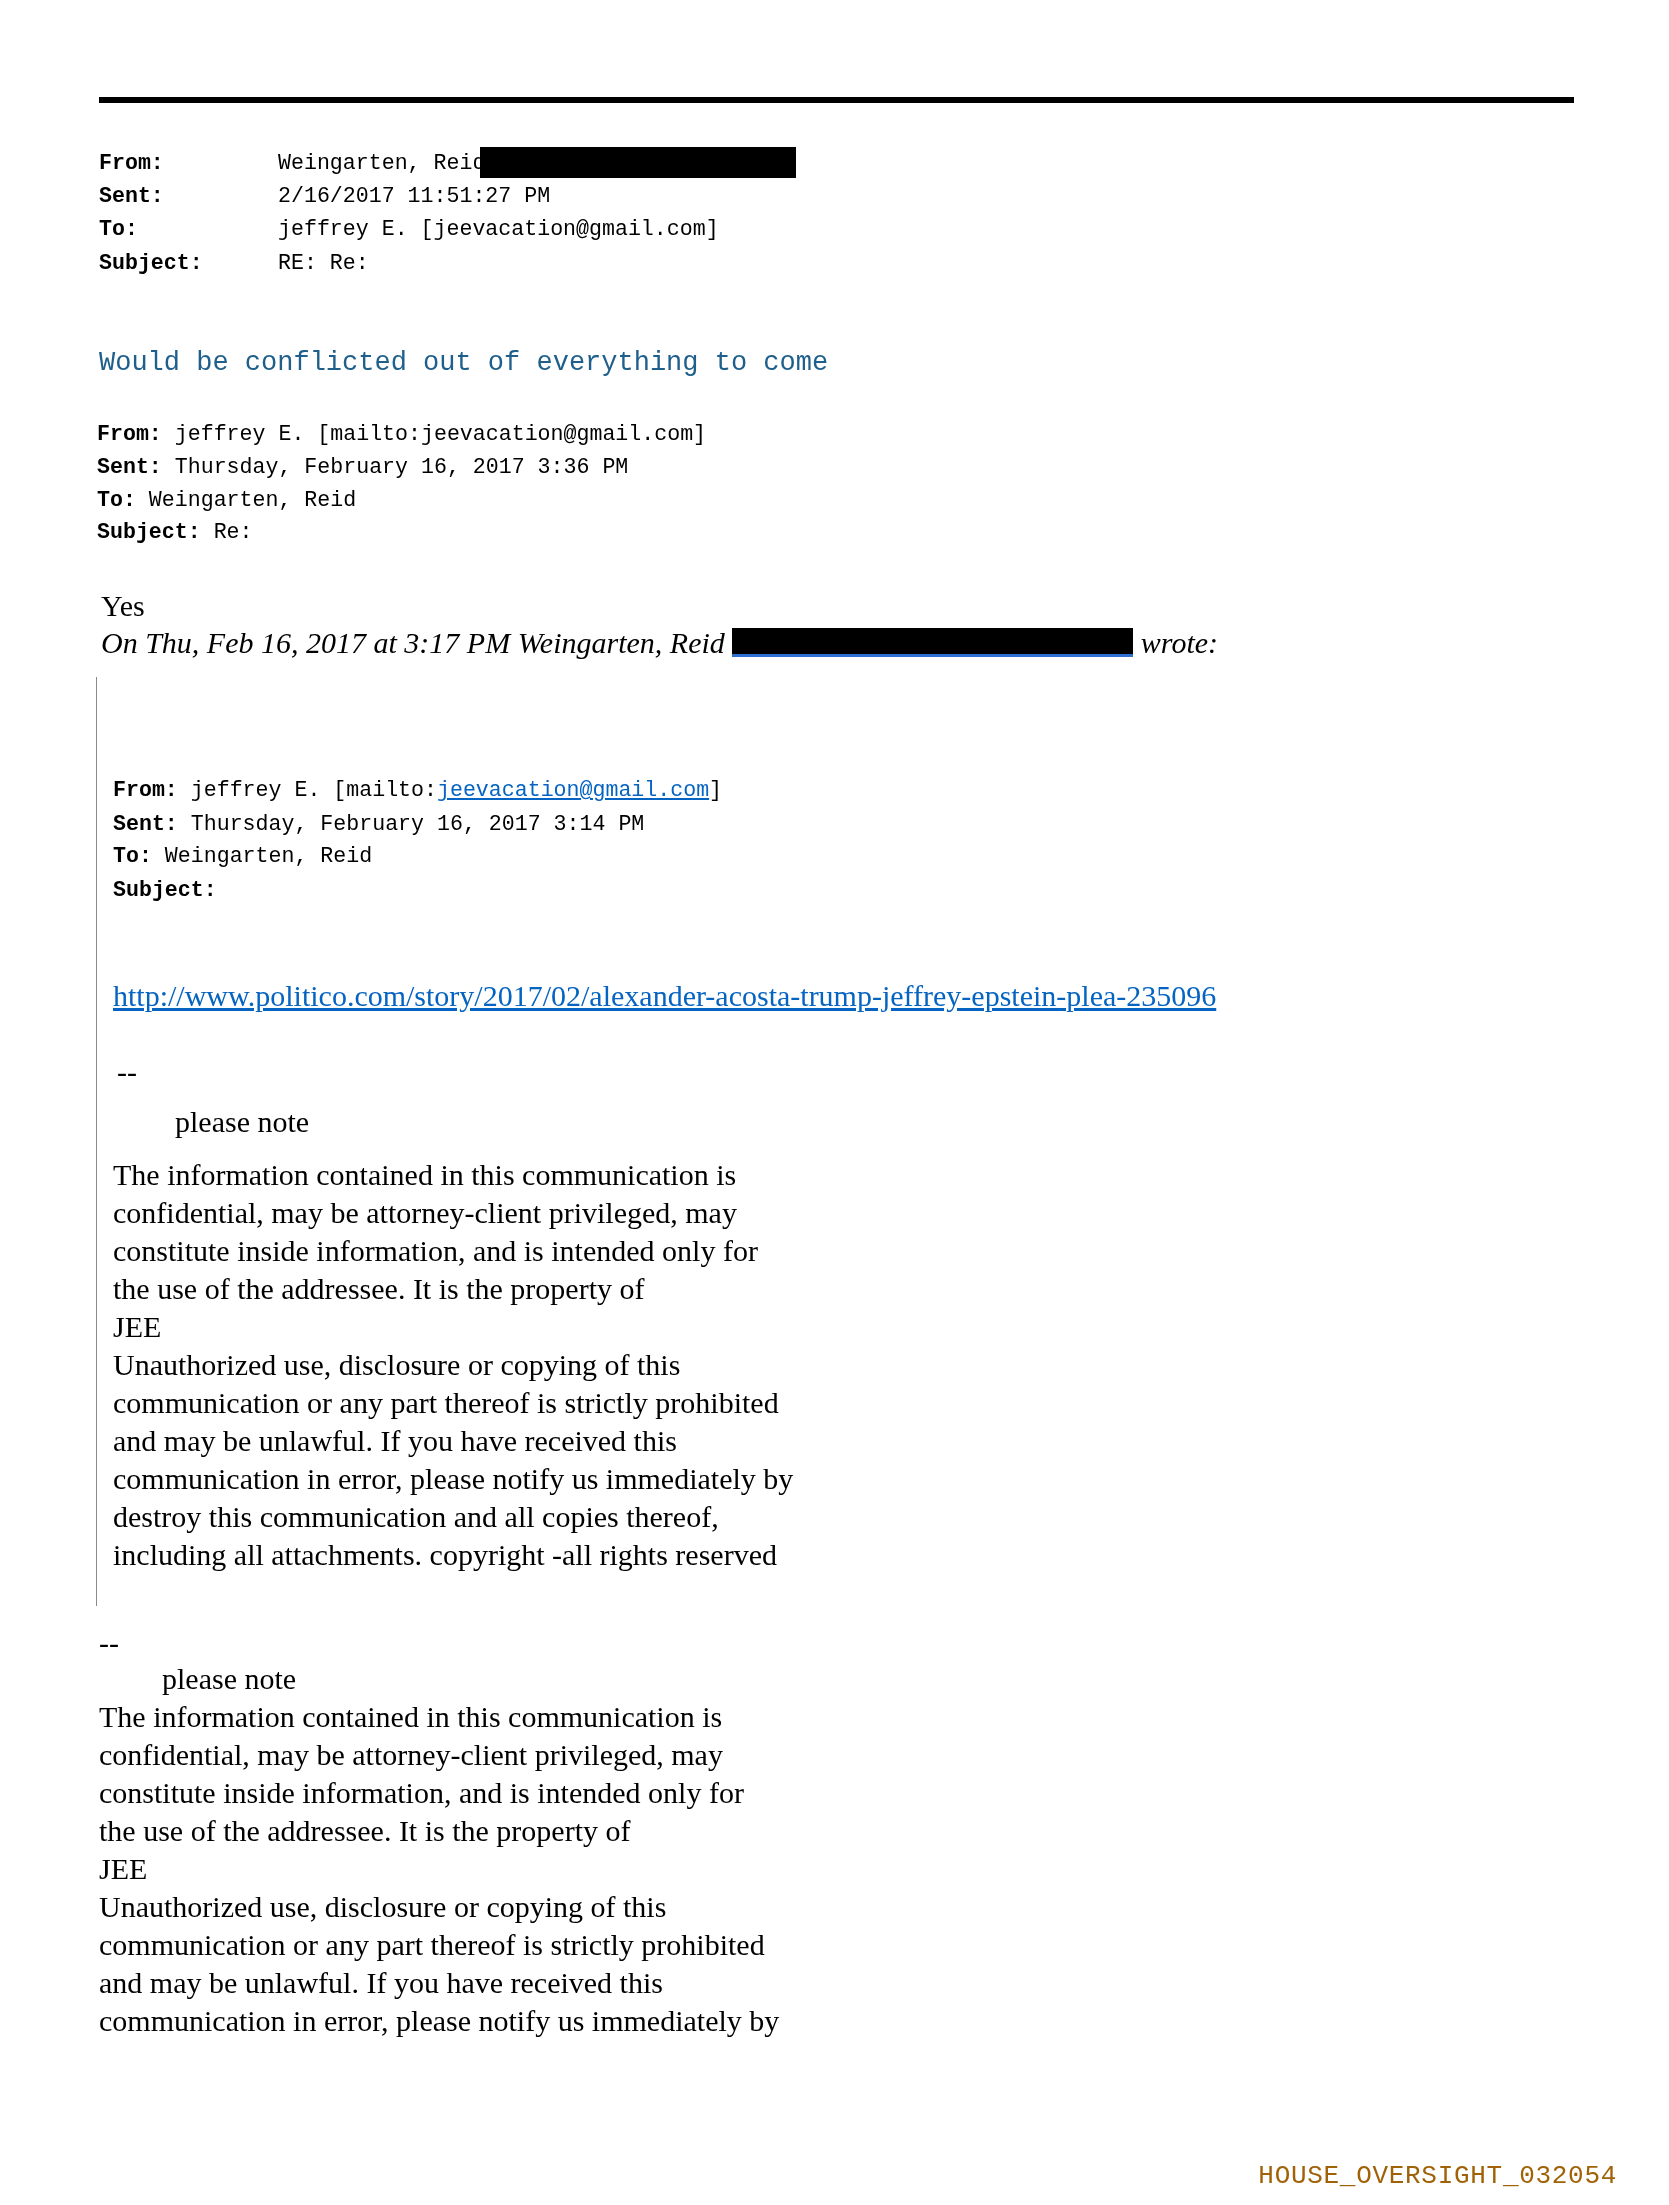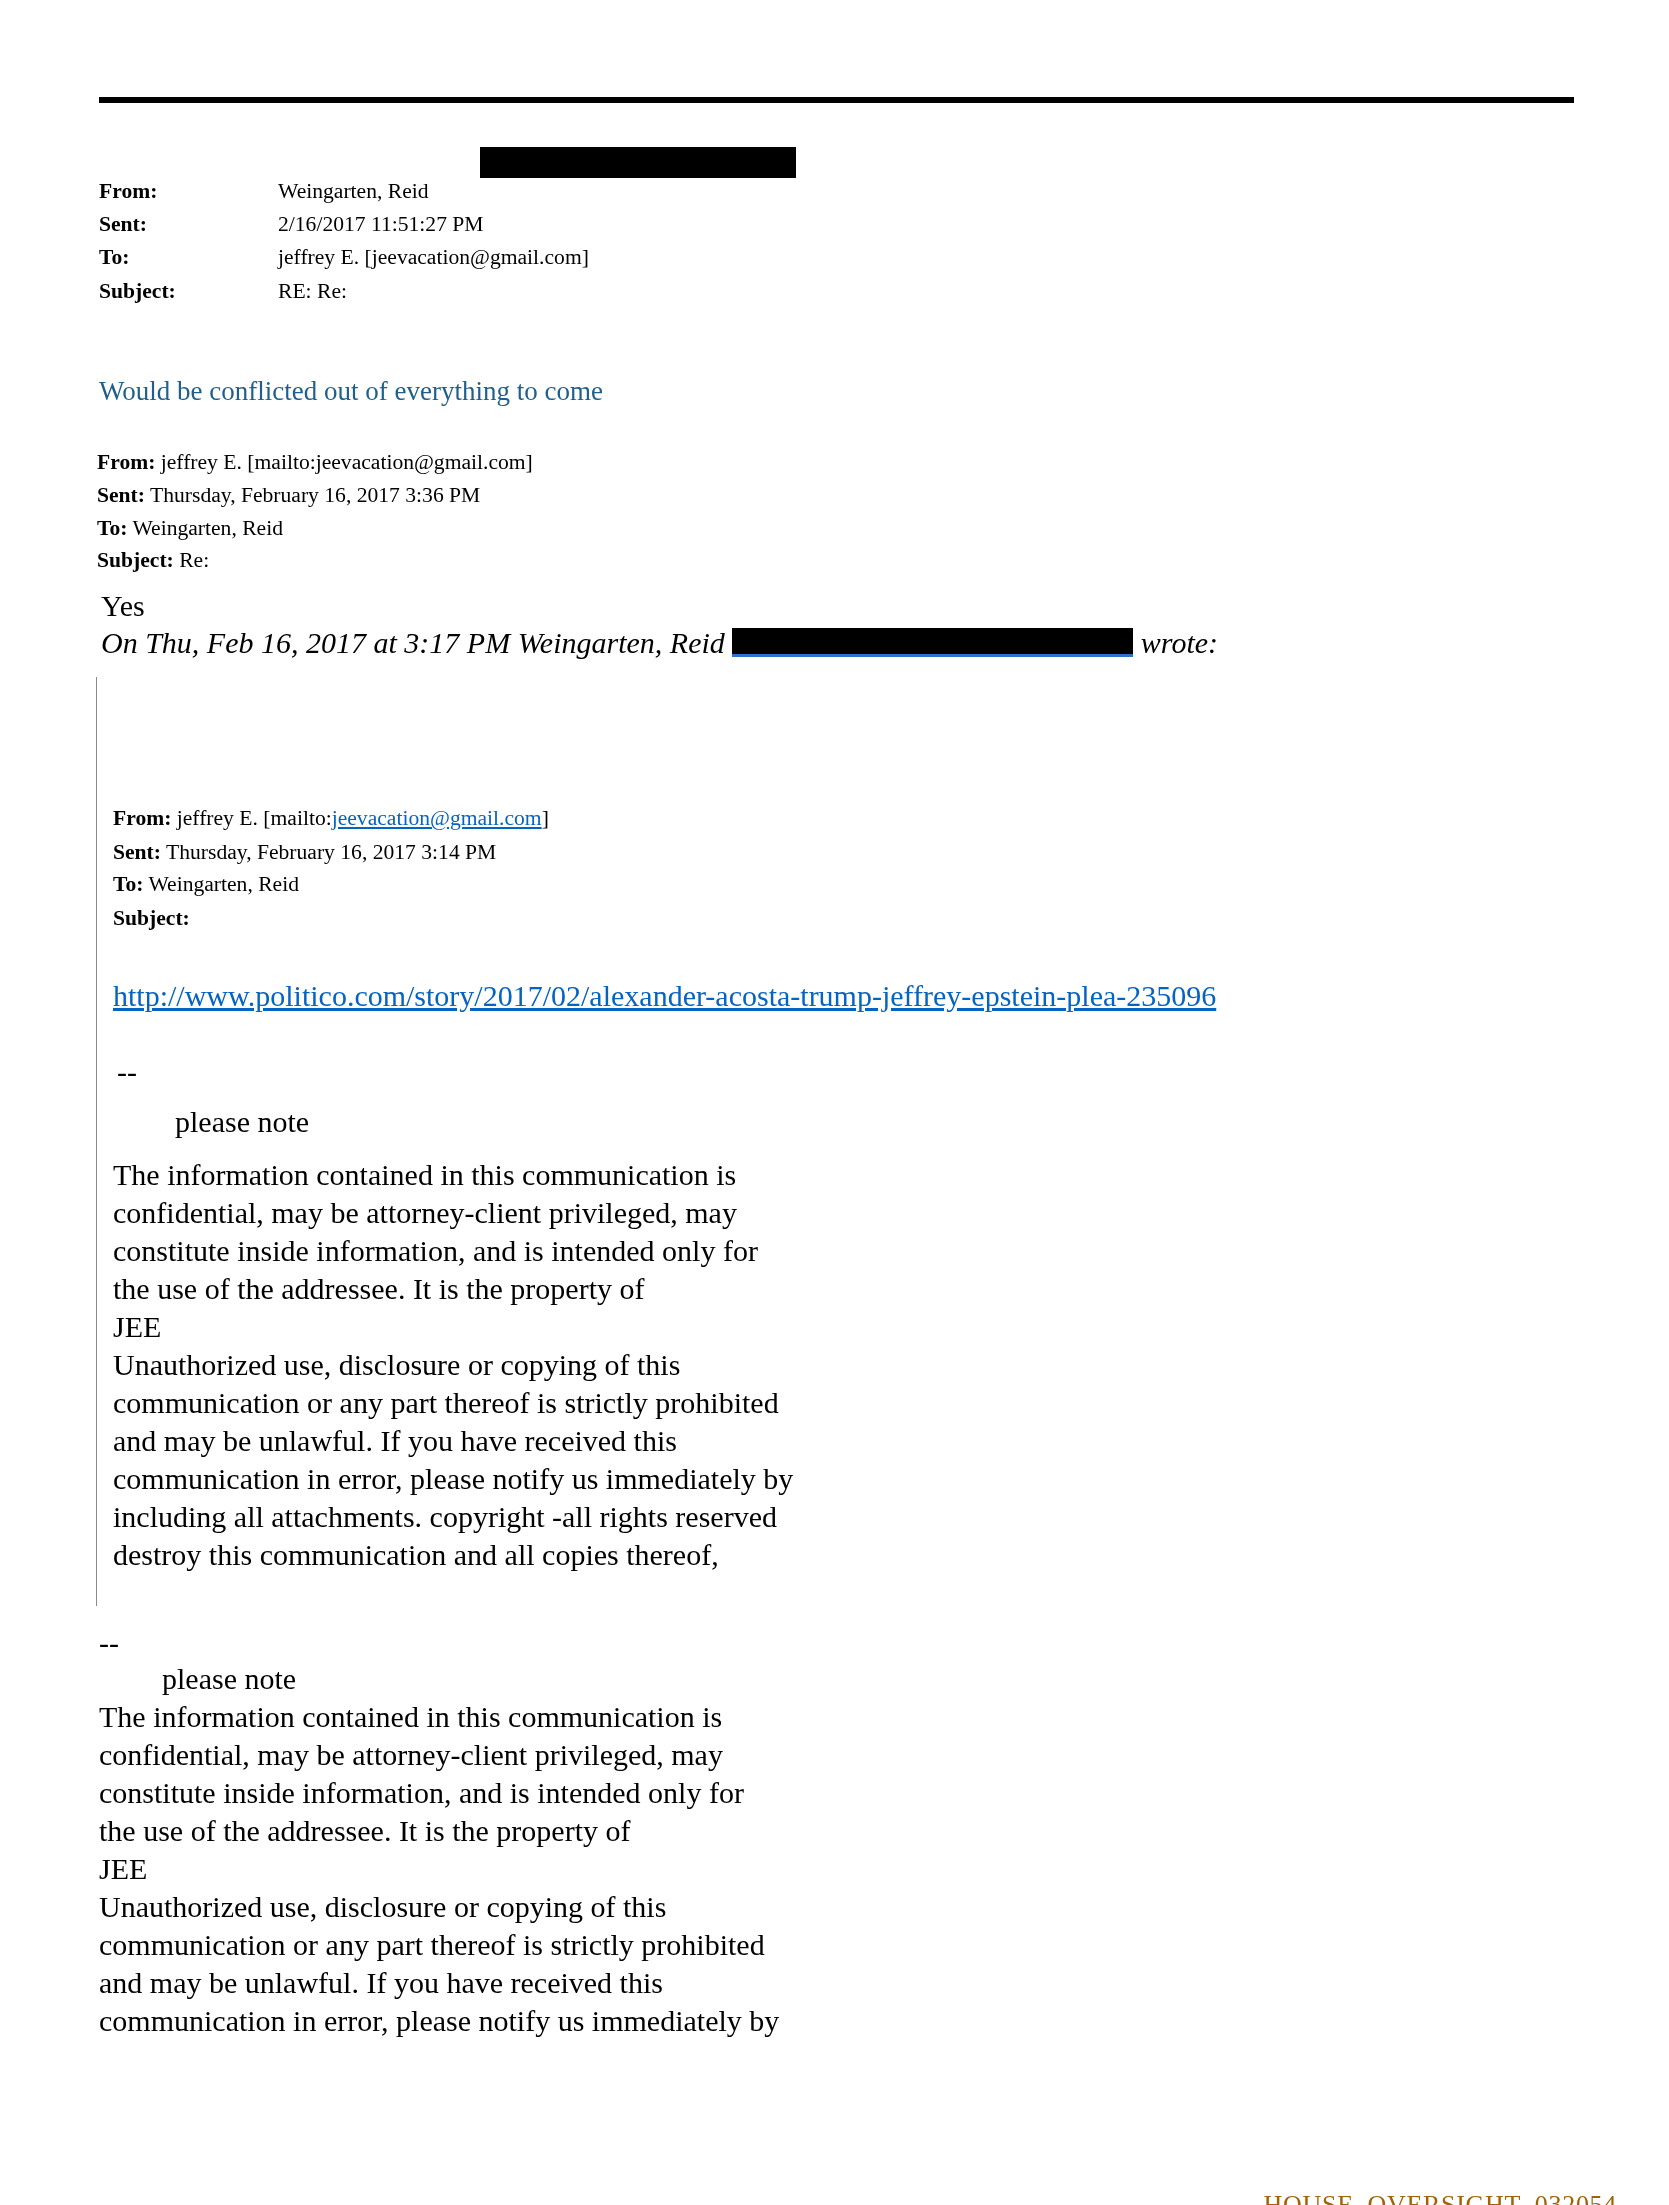--- a/index.html
+++ b/index.html
@@ -4,21 +4,21 @@
 <style>
   * { box-sizing: border-box; }
   html, body { margin: 0; padding: 0; }
   body {
     width: 1669px; height: 2205px;
     background: #ffffff;
     font-family: "Liberation Sans", sans-serif;
   }
   .page { position: relative; width: 1669px; height: 2205px; background: #ffffff; overflow: hidden; }
   .abs { position: absolute; white-space: nowrap; }
-  .sans { font-family: Liberation Serif, serif; font-size: 21.6px; color: #000; line-height: 1.2; margin-top: 28px; }
+  .sans { font-family: Liberation Mono, monospace; font-size: 21.6px; color: #000; line-height: 1.2; }
   .serif { font-family: "Liberation Serif", serif; font-size: 30px; color: #000; line-height: 1.2; }
   .b { font-weight: bold; }
   .blue { color: #1f5f8b; font-size: 27px; }
   .link { color: #0563c1; text-decoration: underline; cursor: pointer; }
   .top-rule { position: absolute; left: 99px; top: 97px; width: 1475px; height: 5.9px; background: #000; }
   .redaction { position: absolute; background: #000; }
   .redaction-inline {
     display: inline-block; width: 401px; height: 29px; background: #000;
     vertical-align: -3.9px; border-bottom: 3.3px solid #2f6fd0;
   }
@@ -73,22 +73,22 @@
   <div class="abs serif disc" style="left:113px; top:1156px;">
     <div>The information contained in this communication is</div>
     <div>confidential, may be attorney-client privileged, may</div>
     <div>constitute inside information, and is intended only for</div>
     <div>the use of the addressee. It is the property of</div>
     <div>JEE</div>
     <div>Unauthorized use, disclosure or copying of this</div>
     <div>communication or any part thereof is strictly prohibited</div>
     <div>and may be unlawful. If you have received this</div>
     <div>communication in error, please notify us immediately by</div>
+    <div>destroy this communication and all copies thereof,</div>
     <div>including all attachments. copyright -all rights reserved</div>
-    <div>destroy this communication and all copies thereof,</div>
   </div>
 
   <div class="abs serif" style="left:99px; top:1625px;">--</div>
   <div class="abs serif" style="left:162px; top:1661px;">please note</div>
 
   <div class="abs serif disc" style="left:99px; top:1698px;">
     <div>The information contained in this communication is</div>
     <div>confidential, may be attorney-client privileged, may</div>
     <div>constitute inside information, and is intended only for</div>
     <div>the use of the addressee. It is the property of</div>

